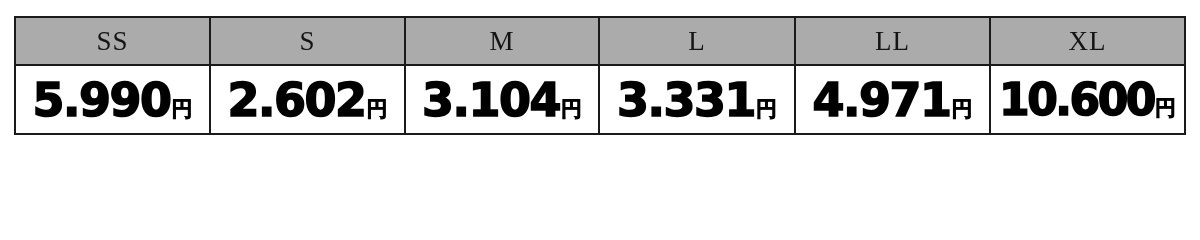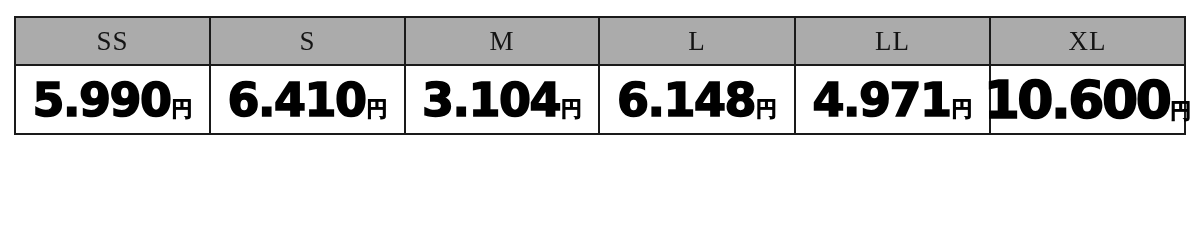--- a/index.html
+++ b/index.html
@@ -92,21 +92,21 @@
   
   .col-ss { width: 195px; }
   .col-s  { width: 195px; }
   .col-m  { width: 194px; }
   .col-l  { width: 196px; }
   .col-ll { width: 195px; }
   .col-xl { width: 195px; }
 
   
   td.wide .price-amount {
-    font-size: 52px;
+    font-size: 44px;
     letter-spacing: -2.5px;
   }
 </style>
 </head>
 <body>
 
 <div id="page">
 
   <table class="price-table">
     <colgroup>
@@ -134,35 +134,35 @@
 
         <td>
           <div class="price-cell">
             <span class="price-amount">5.990</span>
             <span class="price-unit">円</span>
           </div>
         </td>
 
         <td>
           <div class="price-cell">
-            <span class="price-amount">6.410</span>
+            <span class="price-amount">2.602</span>
             <span class="price-unit">円</span>
           </div>
         </td>
 
         <td>
           <div class="price-cell">
             <span class="price-amount">3.104</span>
             <span class="price-unit">円</span>
           </div>
         </td>
 
         <td>
           <div class="price-cell">
-            <span class="price-amount">6.148</span>
+            <span class="price-amount">3.331</span>
             <span class="price-unit">円</span>
           </div>
         </td>
 
         <td>
           <div class="price-cell">
             <span class="price-amount">4.971</span>
             <span class="price-unit">円</span>
           </div>
         </td>

